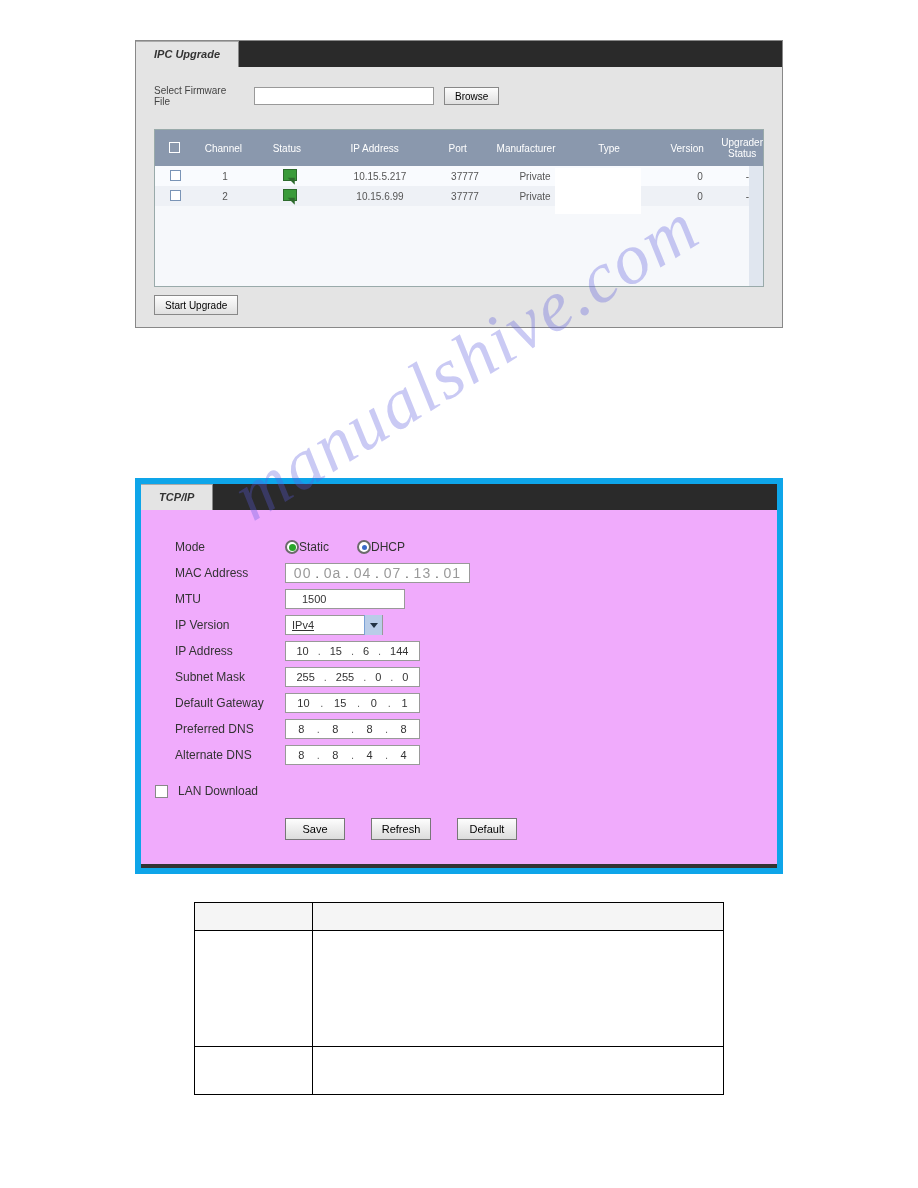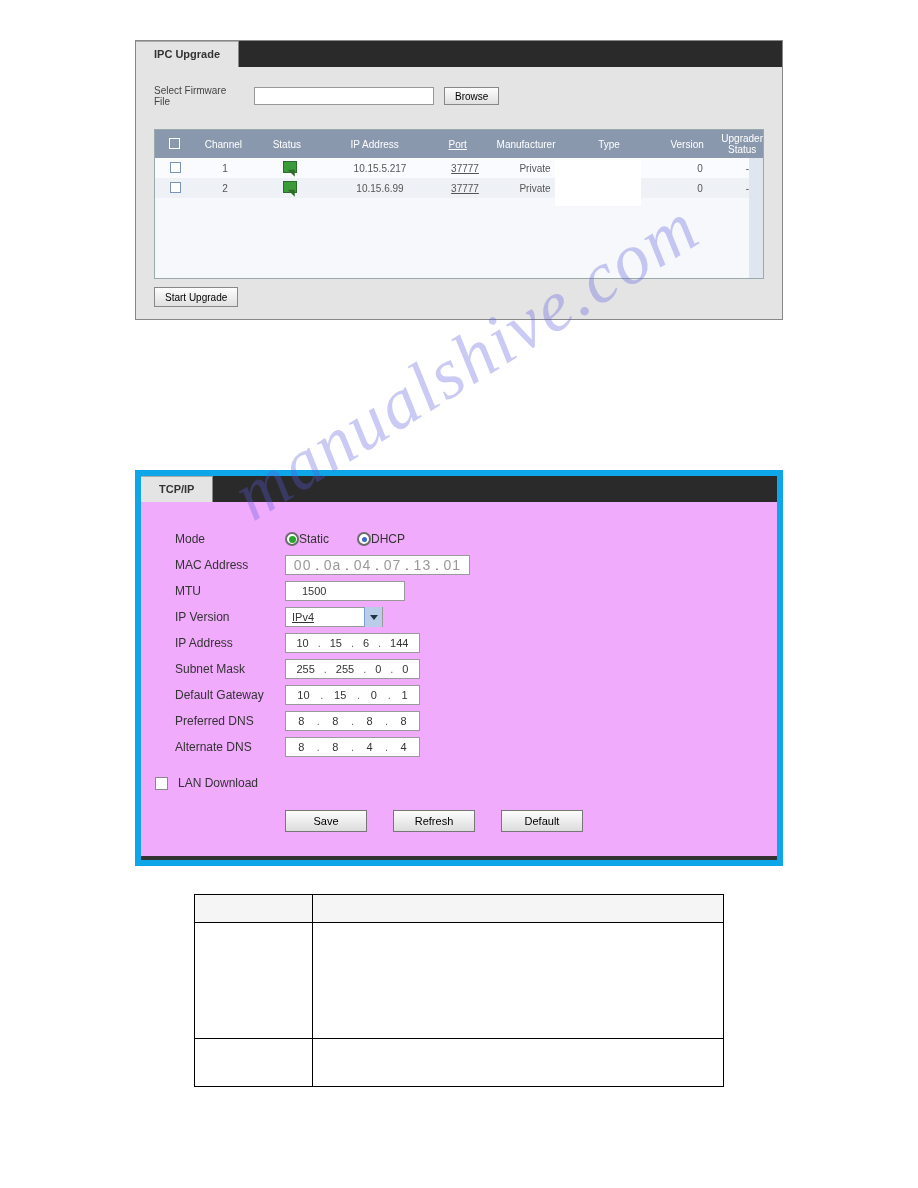--- a/index.html
+++ b/index.html
@@ -1,37 +1,37 @@
 <!DOCTYPE html>
 <html><head>
 <meta charset="utf-8">
 <style>
   * { box-sizing: border-box; margin: 0; padding: 0; }
   body { font-family: Arial, sans-serif; background: #fff; width: 918px; }
   .page { padding: 40px 135px 60px 135px; }
 
   
   .panel1 { border: 1px solid #888; background: #e4e4e4; margin-bottom: 150px; }
-  .tabbar { background: #2a2a2a; height: 26px; display: flex; }
+  .tabbar { background: #2a2a2a; height: 26px; display: flex; font-style: italic; }
   .tab-active { background: #e4e4e4; color: #333; font-size: 11px; font-weight: bold; padding: 6px 18px 4px 18px; border-top: 1px solid #aaa; border-right: 1px solid #888; }
   .p1-body { padding: 18px 18px 12px 18px; font-size: 10px; color: #444; }
   .firmware-row { display: flex; align-items: center; gap: 10px; margin-bottom: 22px; }
   .firmware-row .lbl { width: 90px; font-size: 10px; }
   .firmware-input { width: 180px; height: 18px; border: 1px solid #999; background: #fff; }
   .browse-btn { height: 18px; padding: 0 10px; font-size: 10px; background: linear-gradient(#fdfdfd,#e0e0e0); border: 1px solid #888; cursor: pointer; }
   .upgrader-row { display: flex; justify-content: space-between; align-items: center; margin-bottom: 6px; }
   .display-filter { display: flex; align-items: center; gap: 4px; }
   .filter-select { width: 86px; height: 16px; font-size: 10px; border: 1px solid #7aa1d6; background: #fff; }
   .drop-arrow { width: 14px; height: 16px; background: #b9cde8; border: 1px solid #7aa1d6; display:inline-flex; align-items:center; justify-content:center; }
   .drop-arrow::after { content:""; border-left:3px solid transparent; border-right:3px solid transparent; border-top:4px solid #234; }
 
   .grid { border: 1px solid #9aa; }
-  .grid-head { display: flex; background: #8a98ad; color: #fff; font-size: 10px; height: 28px; align-items: center; }
+  .grid-head { display: flex; background: #8a98ad; color: #fff; font-size: 10px; height: 36px; align-items: center; }
   .col { text-align: center; }
-  .c-check{width:40px;} .c-chan{width:60px;} .c-status{width:70px;} .c-ip{width:110px;} .c-port{width:60px;text-decoration:underline;} .c-manu{width:80px;} .c-type{width:90px;} .c-ver{width:70px;} .c-upg{flex:1;text-align:center;}
+  .c-check{width:40px;} .c-chan{width:60px;} .c-status{width:70px;} .c-ip{width:110px;} .c-port{width:60px;} .c-manu{width:80px;} .c-type{width:90px;} .c-ver{width:70px;} .c-upg{flex:1;text-align:center;}
   .grid-body { background: #f6f8fb; height: 120px; position: relative; }
   .row { display: flex; height: 20px; align-items: center; font-size: 10px; color: #555; }
   .row:nth-child(odd){ background:#f9fbfe; }
   .row:nth-child(even){ background:#eef1f6; }
   .cb { width:11px; height:11px; border:1px solid #7a94b6; background:#fff; display:inline-block; }
   .cb-head { width:11px; height:11px; border:1px solid #fff; background:#8a98ad; display:inline-block; }
   .status-icon { width:14px; height:12px; display:inline-block; background:#3a9b3a; border:1px solid #2d6b2d; position:relative; }
   .status-icon::after{ content:""; position:absolute; right:-2px; bottom:-2px; width:0; height:0; border-left:5px solid transparent; border-right:5px solid transparent; border-bottom:5px solid #2d6b2d; transform:rotate(45deg);}
   .grid-scroll { position:absolute; right:0; top:0; bottom:0; width:14px; background:#e0e6ef; }
   .white-block { position:absolute; background:#fff; top:2px; left:400px; width:86px; height:46px; }
@@ -51,21 +51,21 @@
   .mtubox { width:120px; padding:0 16px; font-size:11px; }
   .selectwrap { width:98px; justify-content:space-between; font-size:11px;text-decoration:underline; }
   .selectwrap .txt{ padding-left:6px;}
   .selectwrap .arr{ width:18px; height:20px; background:#b9cde8; border-left:1px solid #7aa1d6; display:flex; align-items:center; justify-content:center;}
   .selectwrap .arr::after{content:""; border-left:4px solid transparent; border-right:4px solid transparent; border-top:5px solid #234;}
   .ipbox { width:135px; justify-content:space-around; font-size:11px; padding:0 6px; }
   .dot{color:#666;}
   .landl { display:flex; align-items:center; gap:10px; margin-top:16px; margin-left:-20px;}
   .landl .cb2 { width:13px; height:13px; border:1px solid #888; background:#fff;}
   .btnrow { display:flex; gap:26px; margin-top:20px; margin-left:110px;}
-  .btn { width:82px; height:22px; font-size:11px; background:linear-gradient(#fdfdfd,#dcdcdc); border:1px solid #777; cursor:pointer; }
+  .btn { width:60px; height:22px; font-size:11px; background:linear-gradient(#fdfdfd,#dcdcdc); border:1px solid #777; cursor:pointer; }
   .panel2-bottom { height:4px; background:#333; }
 
   
   .watermark { position:absolute; left:200px; top:320px; font-size:72px; font-style:italic; color:rgba(90,90,220,0.32); transform:rotate(-32deg); font-family:Georgia,serif; letter-spacing:2px; pointer-events:none;}
 
   
   .doc-table { width:530px; margin:0 auto; border-collapse:collapse; }
   .doc-table td { border:1px solid #000; }
   .doc-table .hr td { height:28px; background:#f5f5f5;}
   .doc-table .r1 td { height:116px; }

